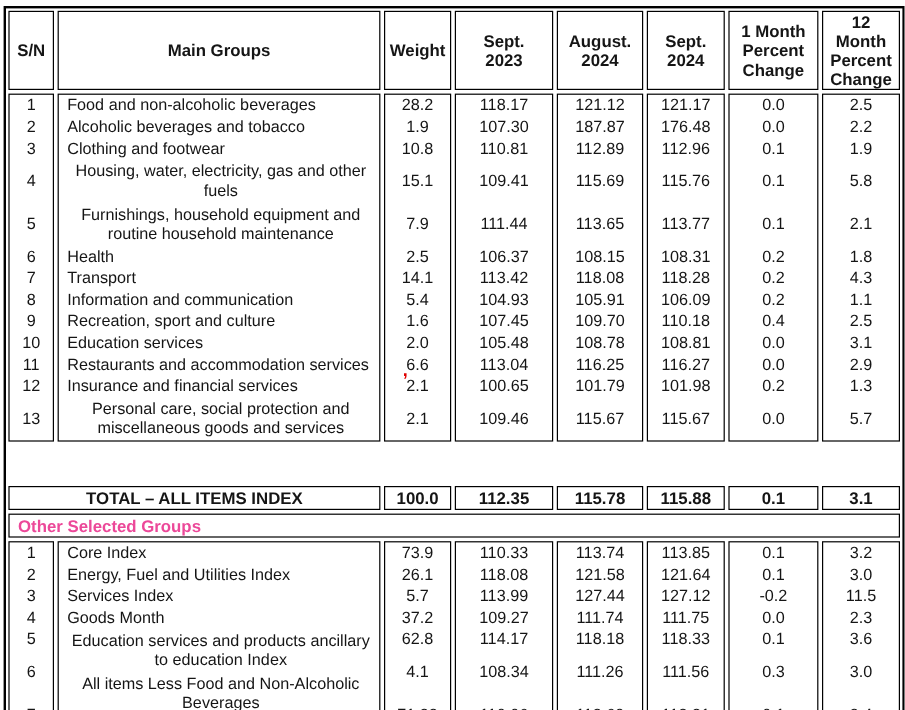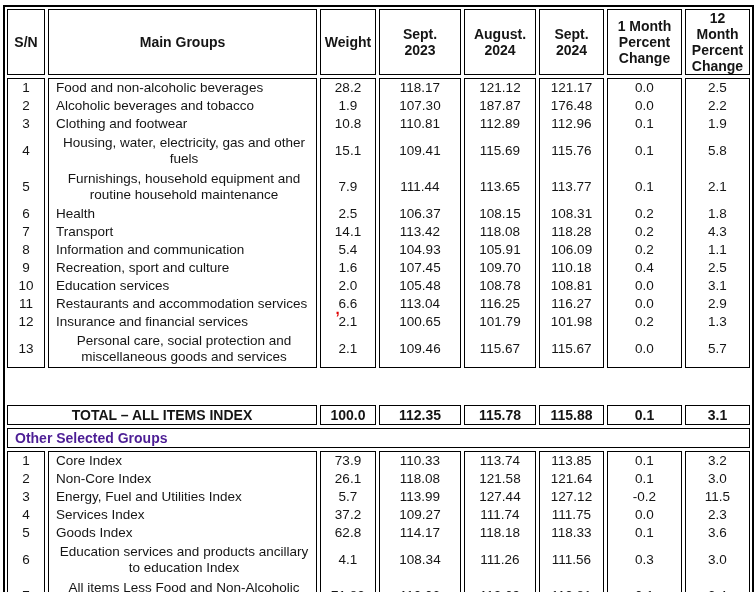--- a/index.html
+++ b/index.html
@@ -203,39 +203,38 @@
       <div class="box total-cell span2">TOTAL – ALL ITEMS INDEX</div>
       <div class="box total-cell">100.0</div>
       <div class="box total-cell">112.35</div>
       <div class="box total-cell">115.78</div>
       <div class="box total-cell">115.88</div>
       <div class="box total-cell">0.1</div>
       <div class="box total-cell">3.1</div>
     </div>
 
     <div class="band">
-      <div class="box divider-box" id="divider-box" style="color: #4c1d95;">Other Selected Groups</div>
+      <div class="box divider-box" id="divider-box" style="color: #ec4899;">Other Selected Groups</div>
     </div>
 
     <div class="band" id="section2-band">
         <div class="box colbox">
           <div class="r">1</div>
           <div class="r">2</div>
           <div class="r">3</div>
           <div class="r">4</div>
           <div class="r">5</div>
           <div class="r tall">6</div>
           <div class="r tall">7</div>
         </div>
         <div class="box colbox">
           <div class="r left">Core Index</div>
-          <div class="r left">Non-Core Index</div>
           <div class="r left">Energy, Fuel and Utilities Index</div>
           <div class="r left">Services Index</div>
-          <div class="r left">Goods Index</div>
+          <div class="r left">Goods Month</div>
           <div class="r tall left">Education services and products ancillary to education Index</div>
           <div class="r tall left">All items Less Food and Non-Alcoholic Beverages</div>
         </div>
         <div class="box colbox">
           <div class="r">73.9</div>
           <div class="r">26.1</div>
           <div class="r">5.7</div>
           <div class="r">37.2</div>
           <div class="r">62.8</div>
           <div class="r tall">4.1</div>

